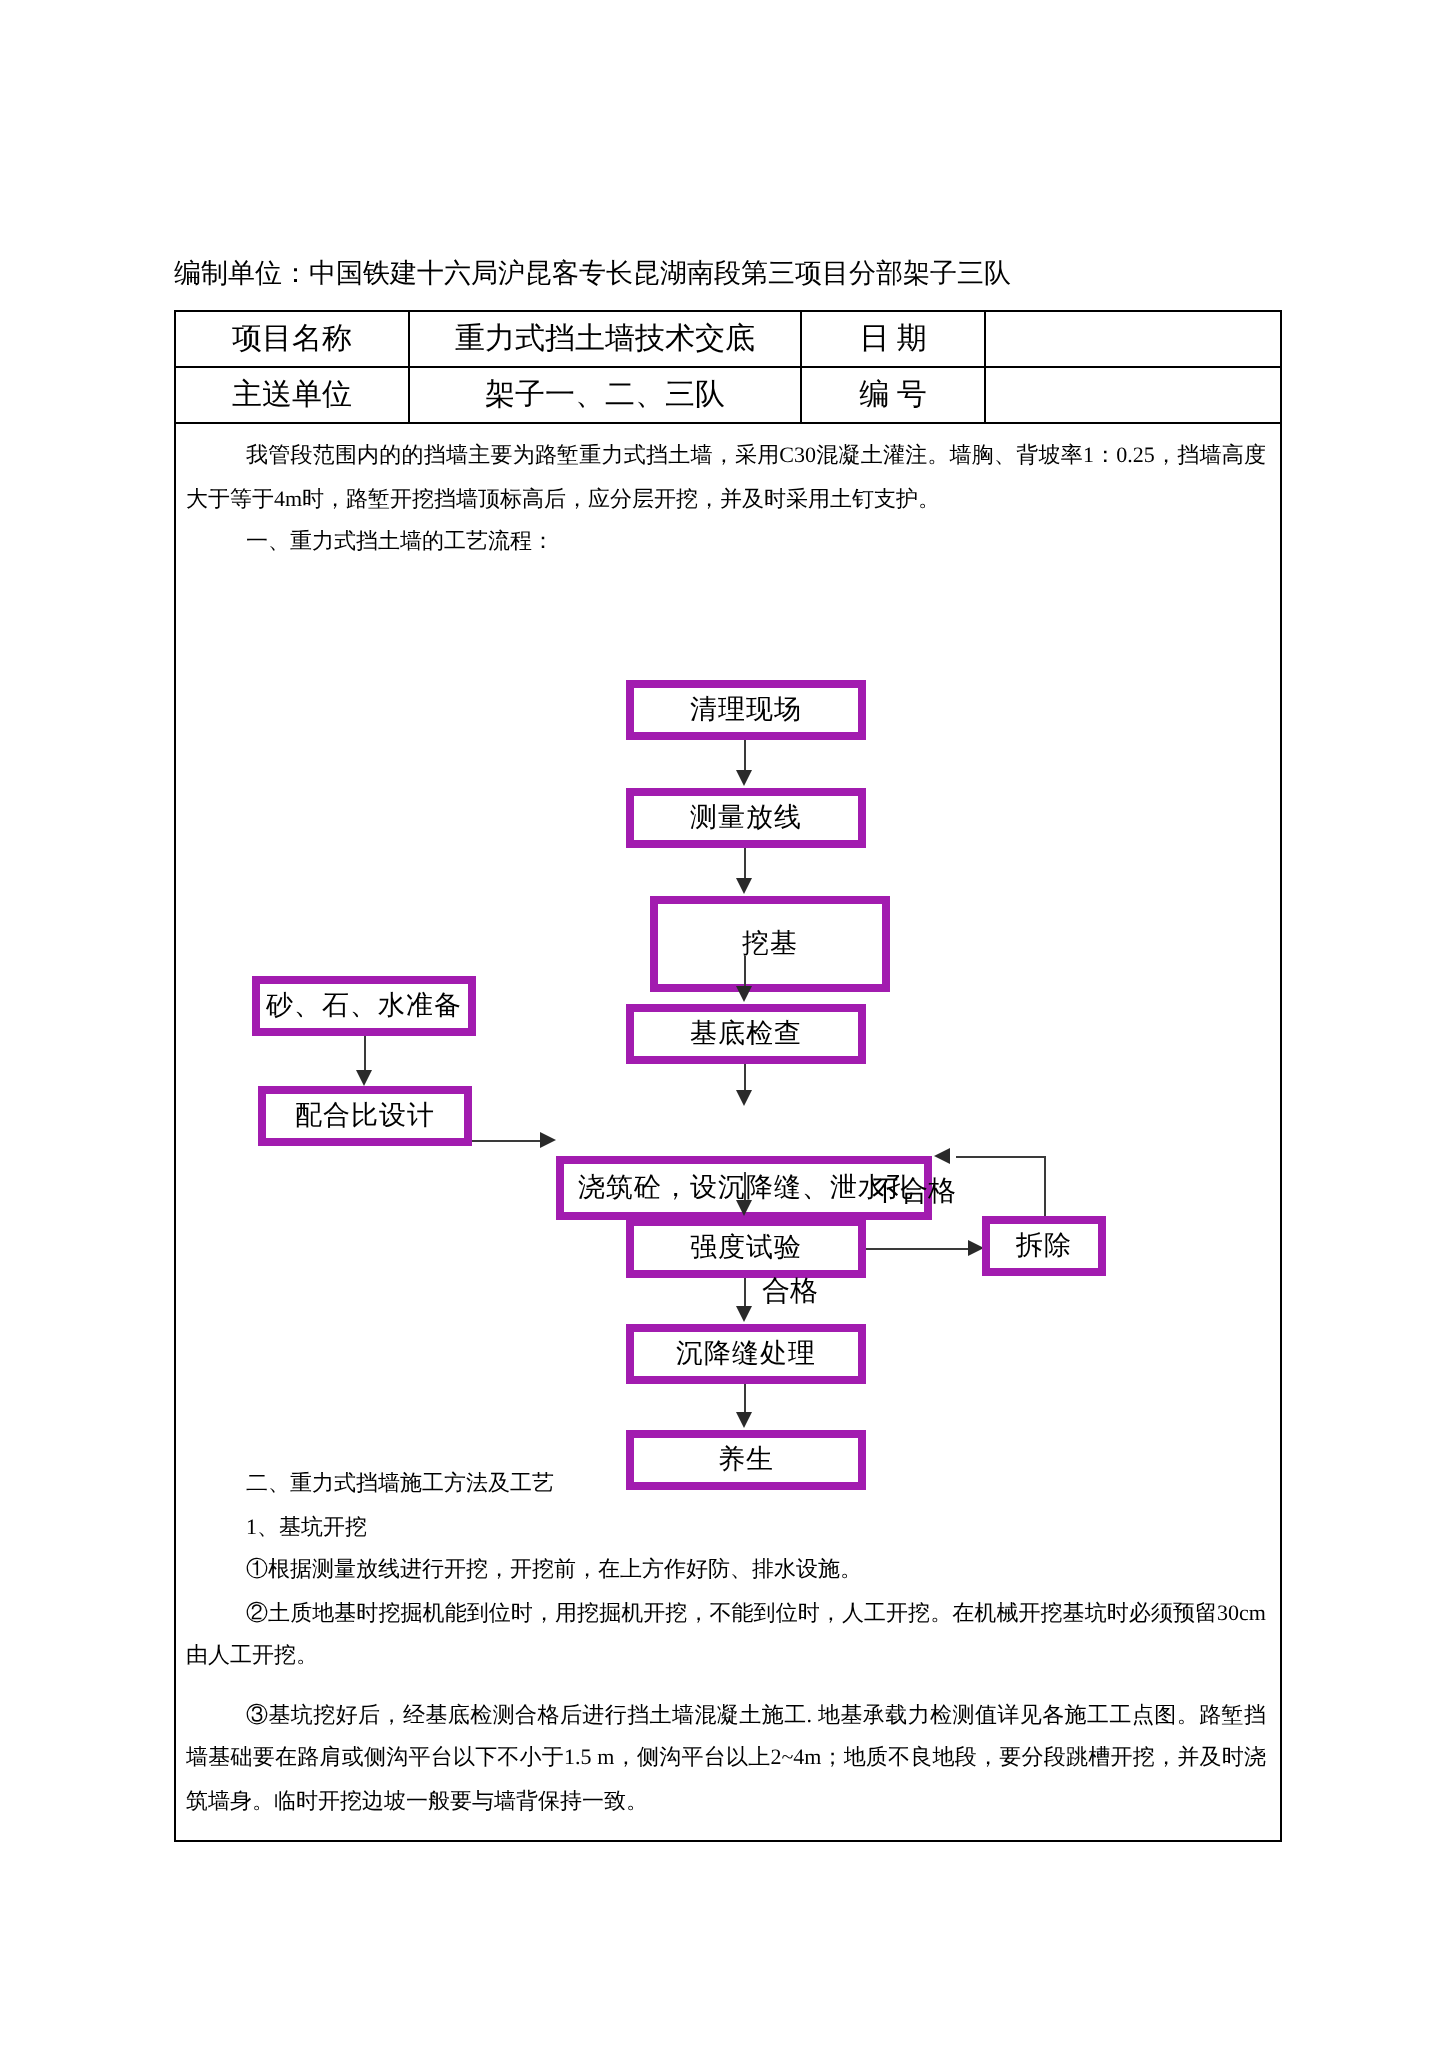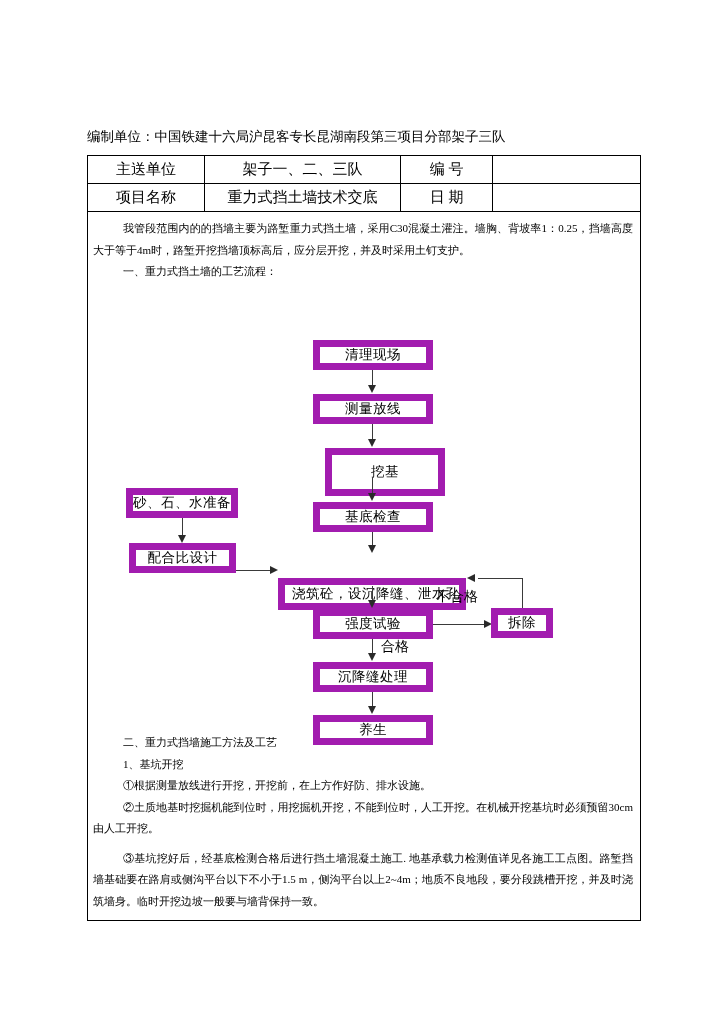--- a/index.html
+++ b/index.html
@@ -111,21 +111,21 @@
   
   .flow {
     position: absolute;
     left: 0;
     top: 128px;
     width: 551px;
     height: 390px;
   }
   .fbox {
     position: absolute;
-    border: 7px solid #a21caf;
+    border: 4px solid #a21caf;
     background: #ffffff;
     box-sizing: border-box;
     font-size: 13.5px;
     line-height: 1;
     display: flex;
     align-items: center;
     justify-content: center;
     white-space: nowrap;
     letter-spacing: 0.5px;
   }
@@ -177,29 +177,29 @@
 
   <table class="main-table">
     <colgroup>
       <col class="col-label">
         <col class="col-value">
         <col class="col-key">
         <col class="col-blank">
     </colgroup>
     <tbody>
       <tr>
+        <td class="hdr-cell">项目名称</td>
+        <td class="hdr-cell">重力式挡土墙技术交底</td>
+        <td class="hdr-cell">日 期</td>
+        <td class="hdr-cell"></td>
+      </tr>
+      <tr>
         <td class="hdr-cell">主送单位</td>
         <td class="hdr-cell">架子一、二、三队</td>
         <td class="hdr-cell">编 号</td>
-        <td class="hdr-cell"></td>
-      </tr>
-      <tr>
-        <td class="hdr-cell">项目名称</td>
-        <td class="hdr-cell">重力式挡土墙技术交底</td>
-        <td class="hdr-cell">日 期</td>
         <td class="hdr-cell"></td>
       </tr>
       <tr>
         <td class="body-cell" colspan="4">
           <div class="body-inner">
 
             <div class="block-top">
               <p class="para indent2">我管段范围内的的挡墙主要为路堑重力式挡土墙，采用C30混凝土灌注。墙胸、背坡率1：0.25，挡墙高度大于等于4m时，路堑开挖挡墙顶标高后，应分层开挖，并及时采用土钉支护。</p>
               <p class="para indent2">一、重力式挡土墙的工艺流程：</p>
             </div>

